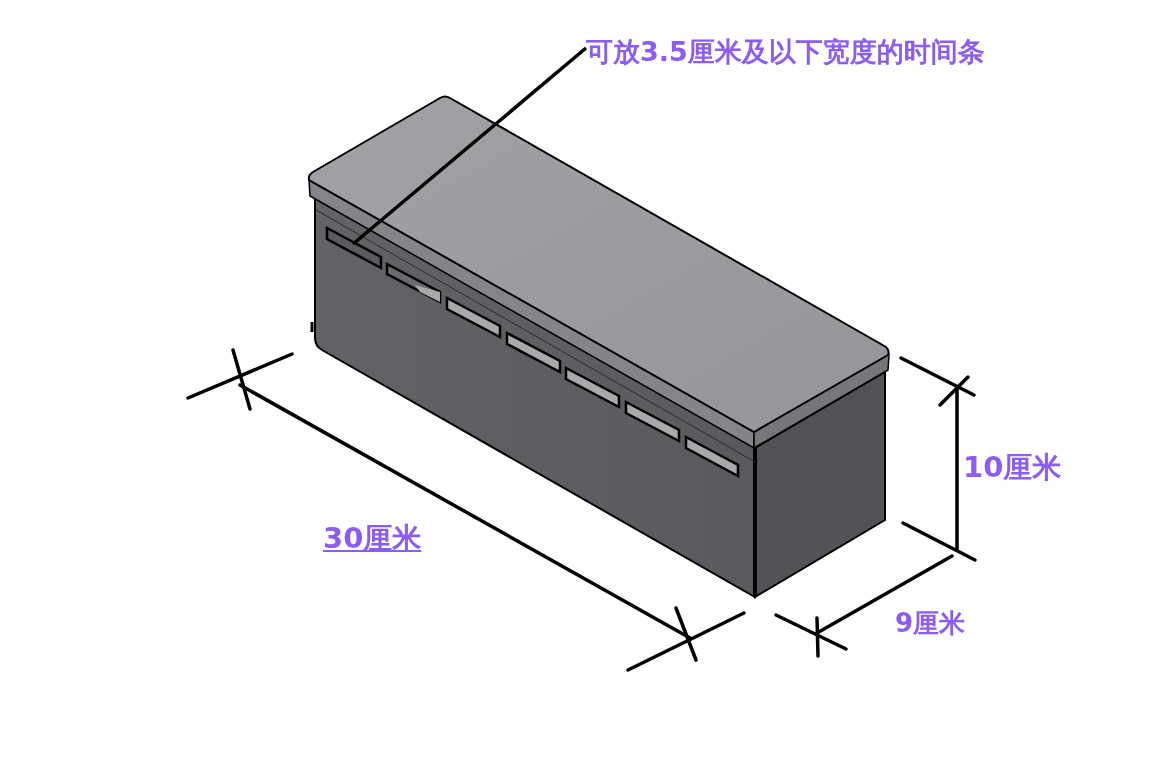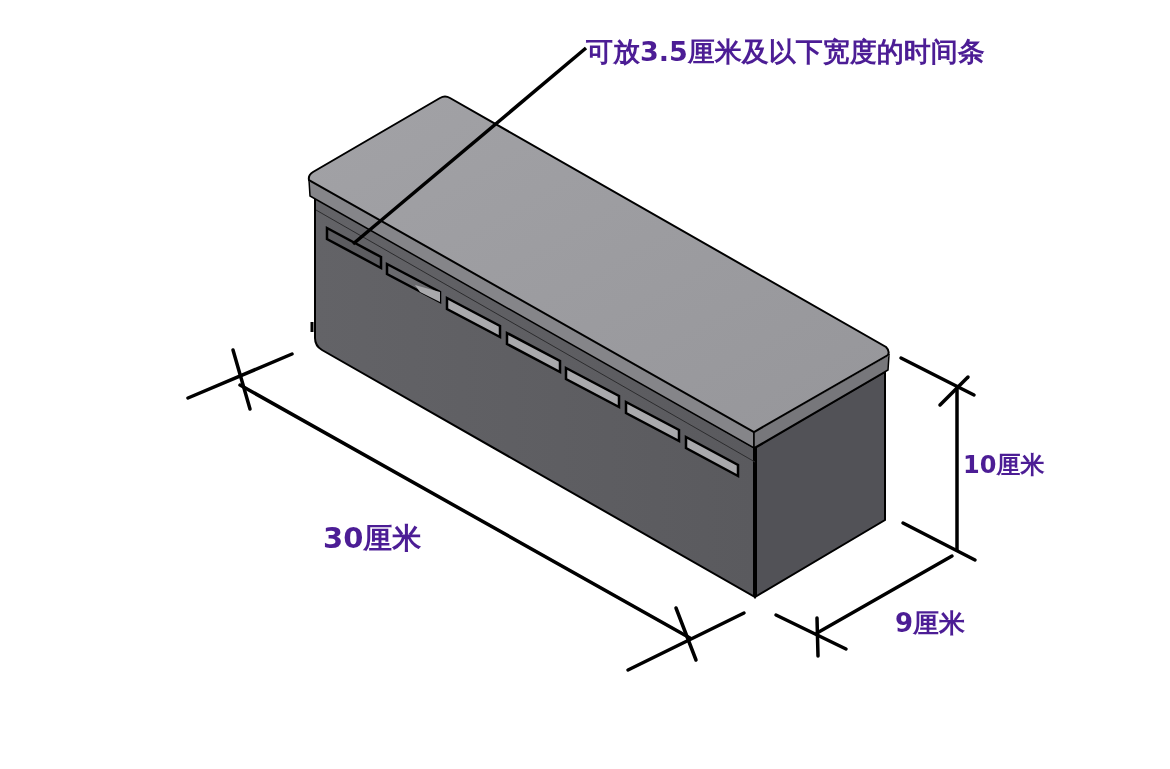--- a/index.html
+++ b/index.html
@@ -1,23 +1,23 @@
 <!DOCTYPE html>
 <html><head>
   <meta charset="utf-8">
   <style>
     html, body { margin: 0; padding: 0; background: #ffffff; }
     body { width: 1170px; height: 769px; position: relative; overflow: hidden;
            font-family: "DejaVu Sans", sans-serif; }
     #stage { position: absolute; left: 0; top: 0; }
     .label { position: absolute; font-family: "DejaVu Sans", sans-serif; font-weight: bold;
-             color: #4c1d95; white-space: nowrap; line-height: 1; }
+             color: #8b5cf6; white-space: nowrap; line-height: 1; }
     #callout-label { left: 586px; top: 38px; font-size: 27px; letter-spacing: 0px; }
-    #length-label { left: 323px; top: 524px; font-size: 29px; }
-    #height-label { left: 963px; top: 453px; font-size: 24px; }
+    #length-label { left: 323px; top: 524px; font-size: 29px; text-decoration: underline; }
+    #height-label { left: 963px; top: 453px; font-size: 29px; }
     #depth-label  { left: 895px; top: 610px; font-size: 26px; }
   </style>
 </head>
 <body>
 
 <svg id="stage" width="1170" height="769" viewBox="0 0 1170 769">
   <defs>
     <linearGradient id="lidGrad" x1="0" y1="0" x2="1" y2="1">
       <stop offset="0" stop-color="#a2a2a6"></stop>
       <stop offset="1" stop-color="#96969a"></stop>

